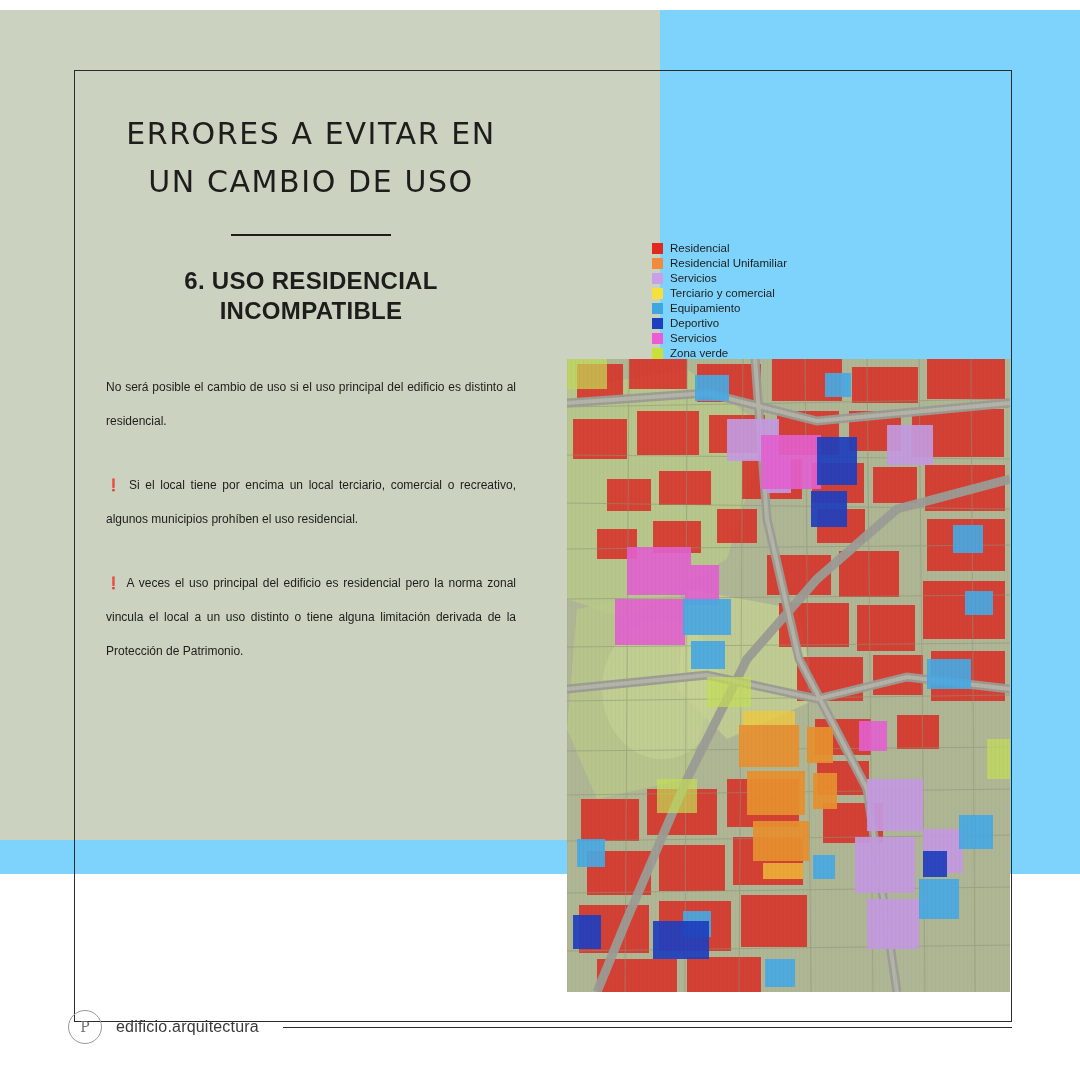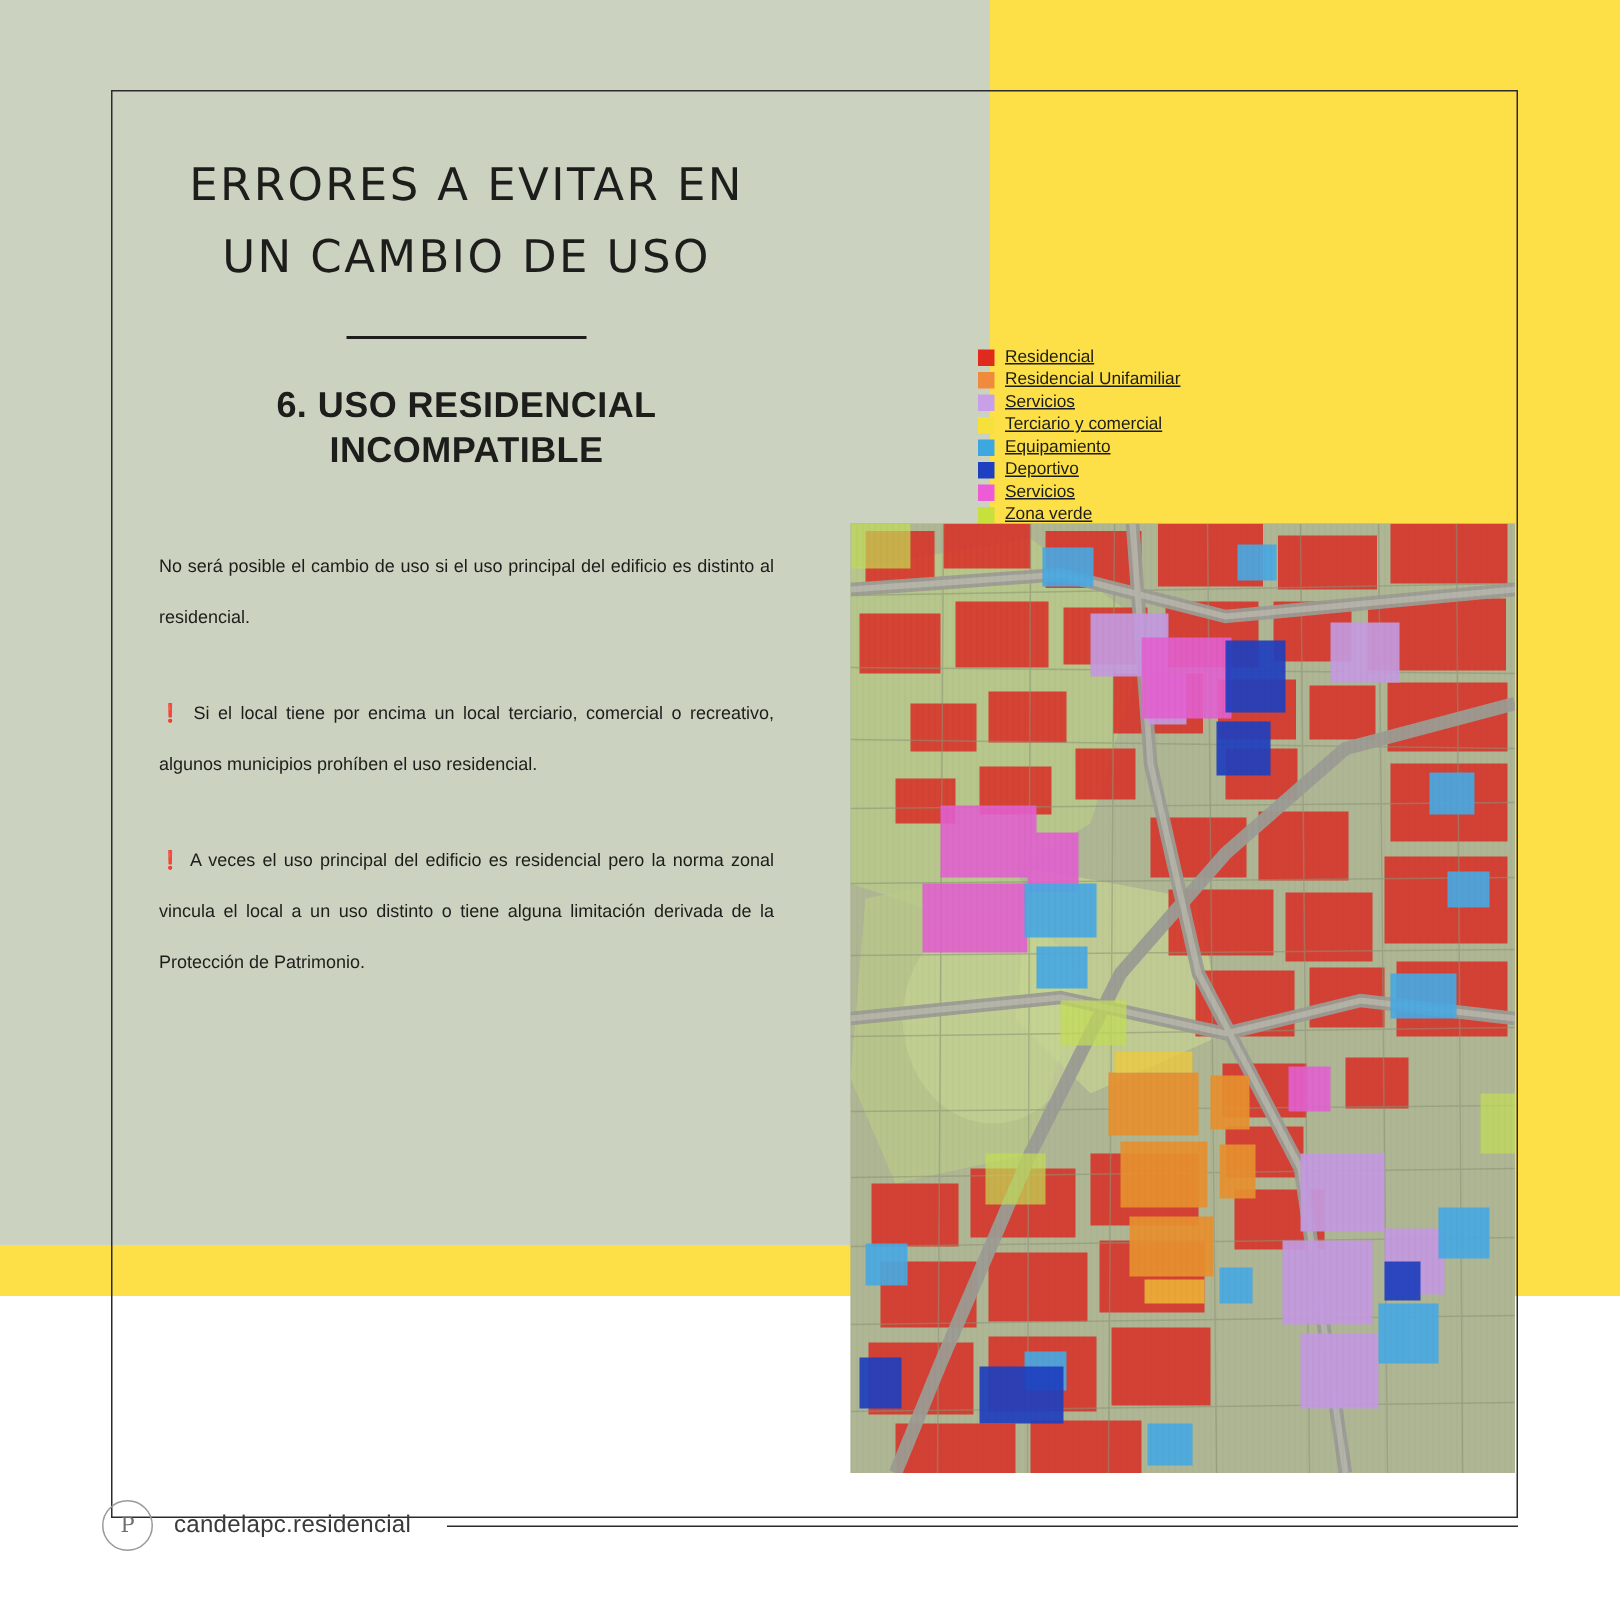--- a/index.html
+++ b/index.html
@@ -2,21 +2,21 @@
 <html><head>
 <meta charset="utf-8">
 <style>
   * { box-sizing: border-box; margin: 0; padding: 0; }
   html, body {
     width: 1080px; height: 1080px;
     background: #ffffff;
     font-family: "Liberation Sans", sans-serif;
     overflow: hidden;
   }
-  .canvas { position: relative; width: 1080px; height: 864px; background: #fde047; }
+  .canvas { position: relative; width: 1080px; height: 864px; background: #7dd3fc; margin-top: 10px; }
 
   
   .bg-block {
     position: absolute; left: 0; top: 0; width: 660px; height: 830px;
     background: #ccd2c0;
   }
 
   
   .outline-frame {
     position: absolute; left: 74px; top: 60px; width: 938px; height: 952px;
@@ -52,21 +52,21 @@
   .map-wrap {
     position: absolute; left: 567px; top: 349px; width: 443px; height: 633px;
     overflow: hidden;
     background: #a9b394;
   }
   .map-canvas { position: absolute; inset: 0; }
 
   
   .legend {
     position: absolute; left: 652px; top: 231px; width: 230px;
-    font-size: 11.5px; color: #1d1d1b; line-height: 15px; text-decoration: underline;
+    font-size: 11.5px; color: #1d1d1b; line-height: 15px;
   }
   .legend-row { display: flex; align-items: center; gap: 7px; height: 15px; }
   .swatch { width: 11px; height: 11px; display: inline-block; flex: 0 0 11px; }
 
   
   .footer {
     position: absolute; left: 68px; top: 1000px; width: 944px;
     display: flex; align-items: center; gap: 14px;
   }
   .logo-circle {
@@ -306,17 +306,17 @@
         <rect x="140" y="318" width="44" height="30"></rect>
         <rect x="420" y="380" width="23" height="40"></rect>
       </g>
 
       <rect x="0" y="0" width="443" height="633" fill="url(#blockhatch)" opacity="0.35"></rect>
     </svg>
   </div>
 
   <div class="footer">
     <div class="logo-circle">P</div>
-    <div class="handle">candelapc.residencial</div>
+    <div class="handle">edificio.arquitectura</div>
     <div class="footer-line"></div>
   </div>
 
 </div>
 
 </body></html>

